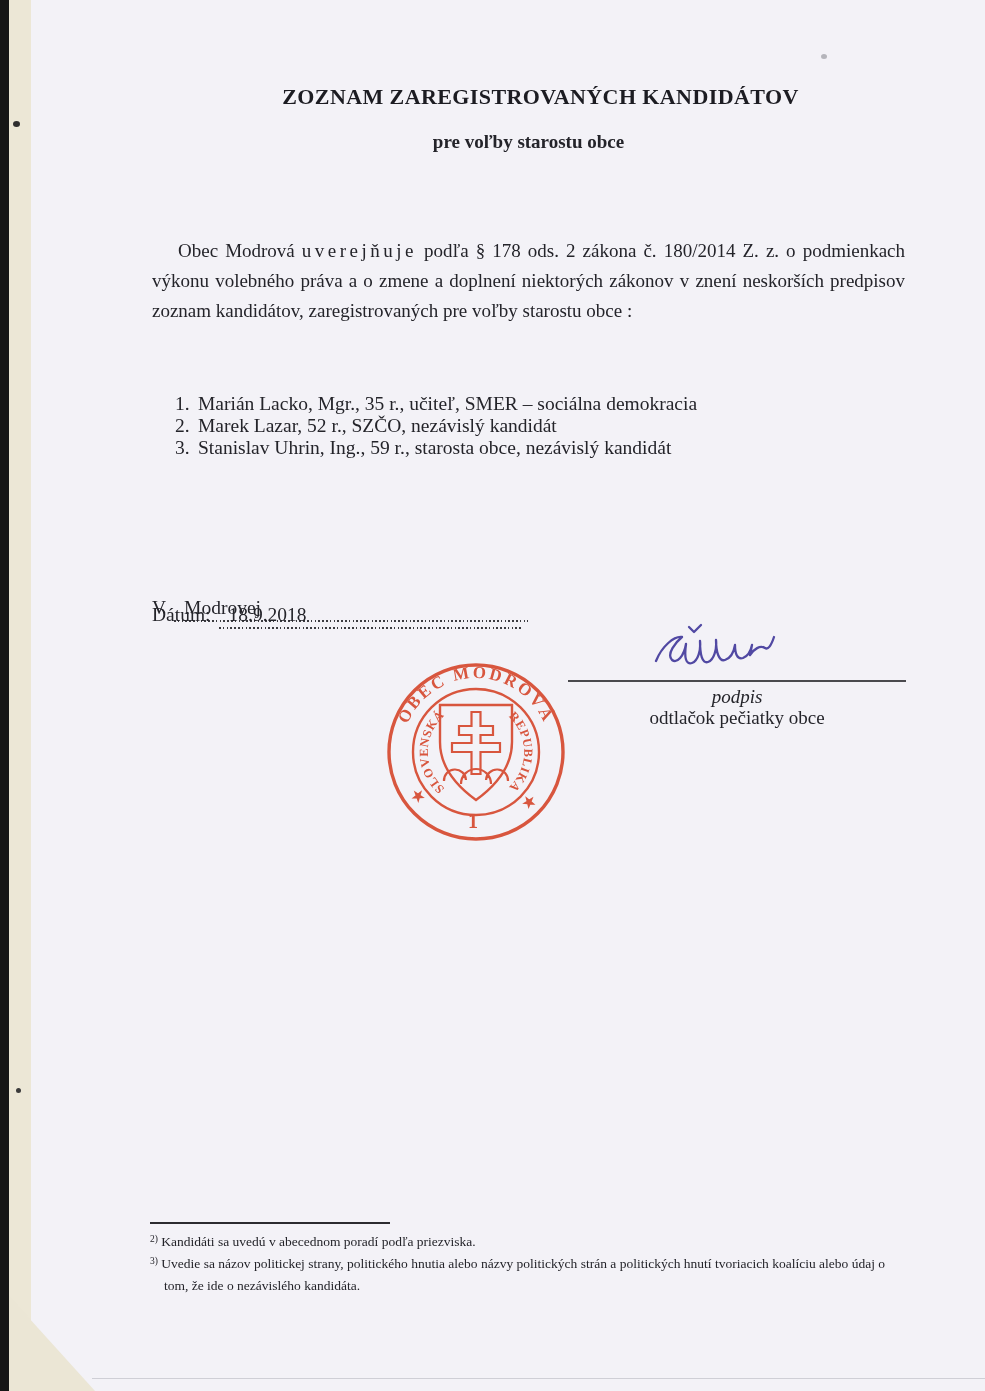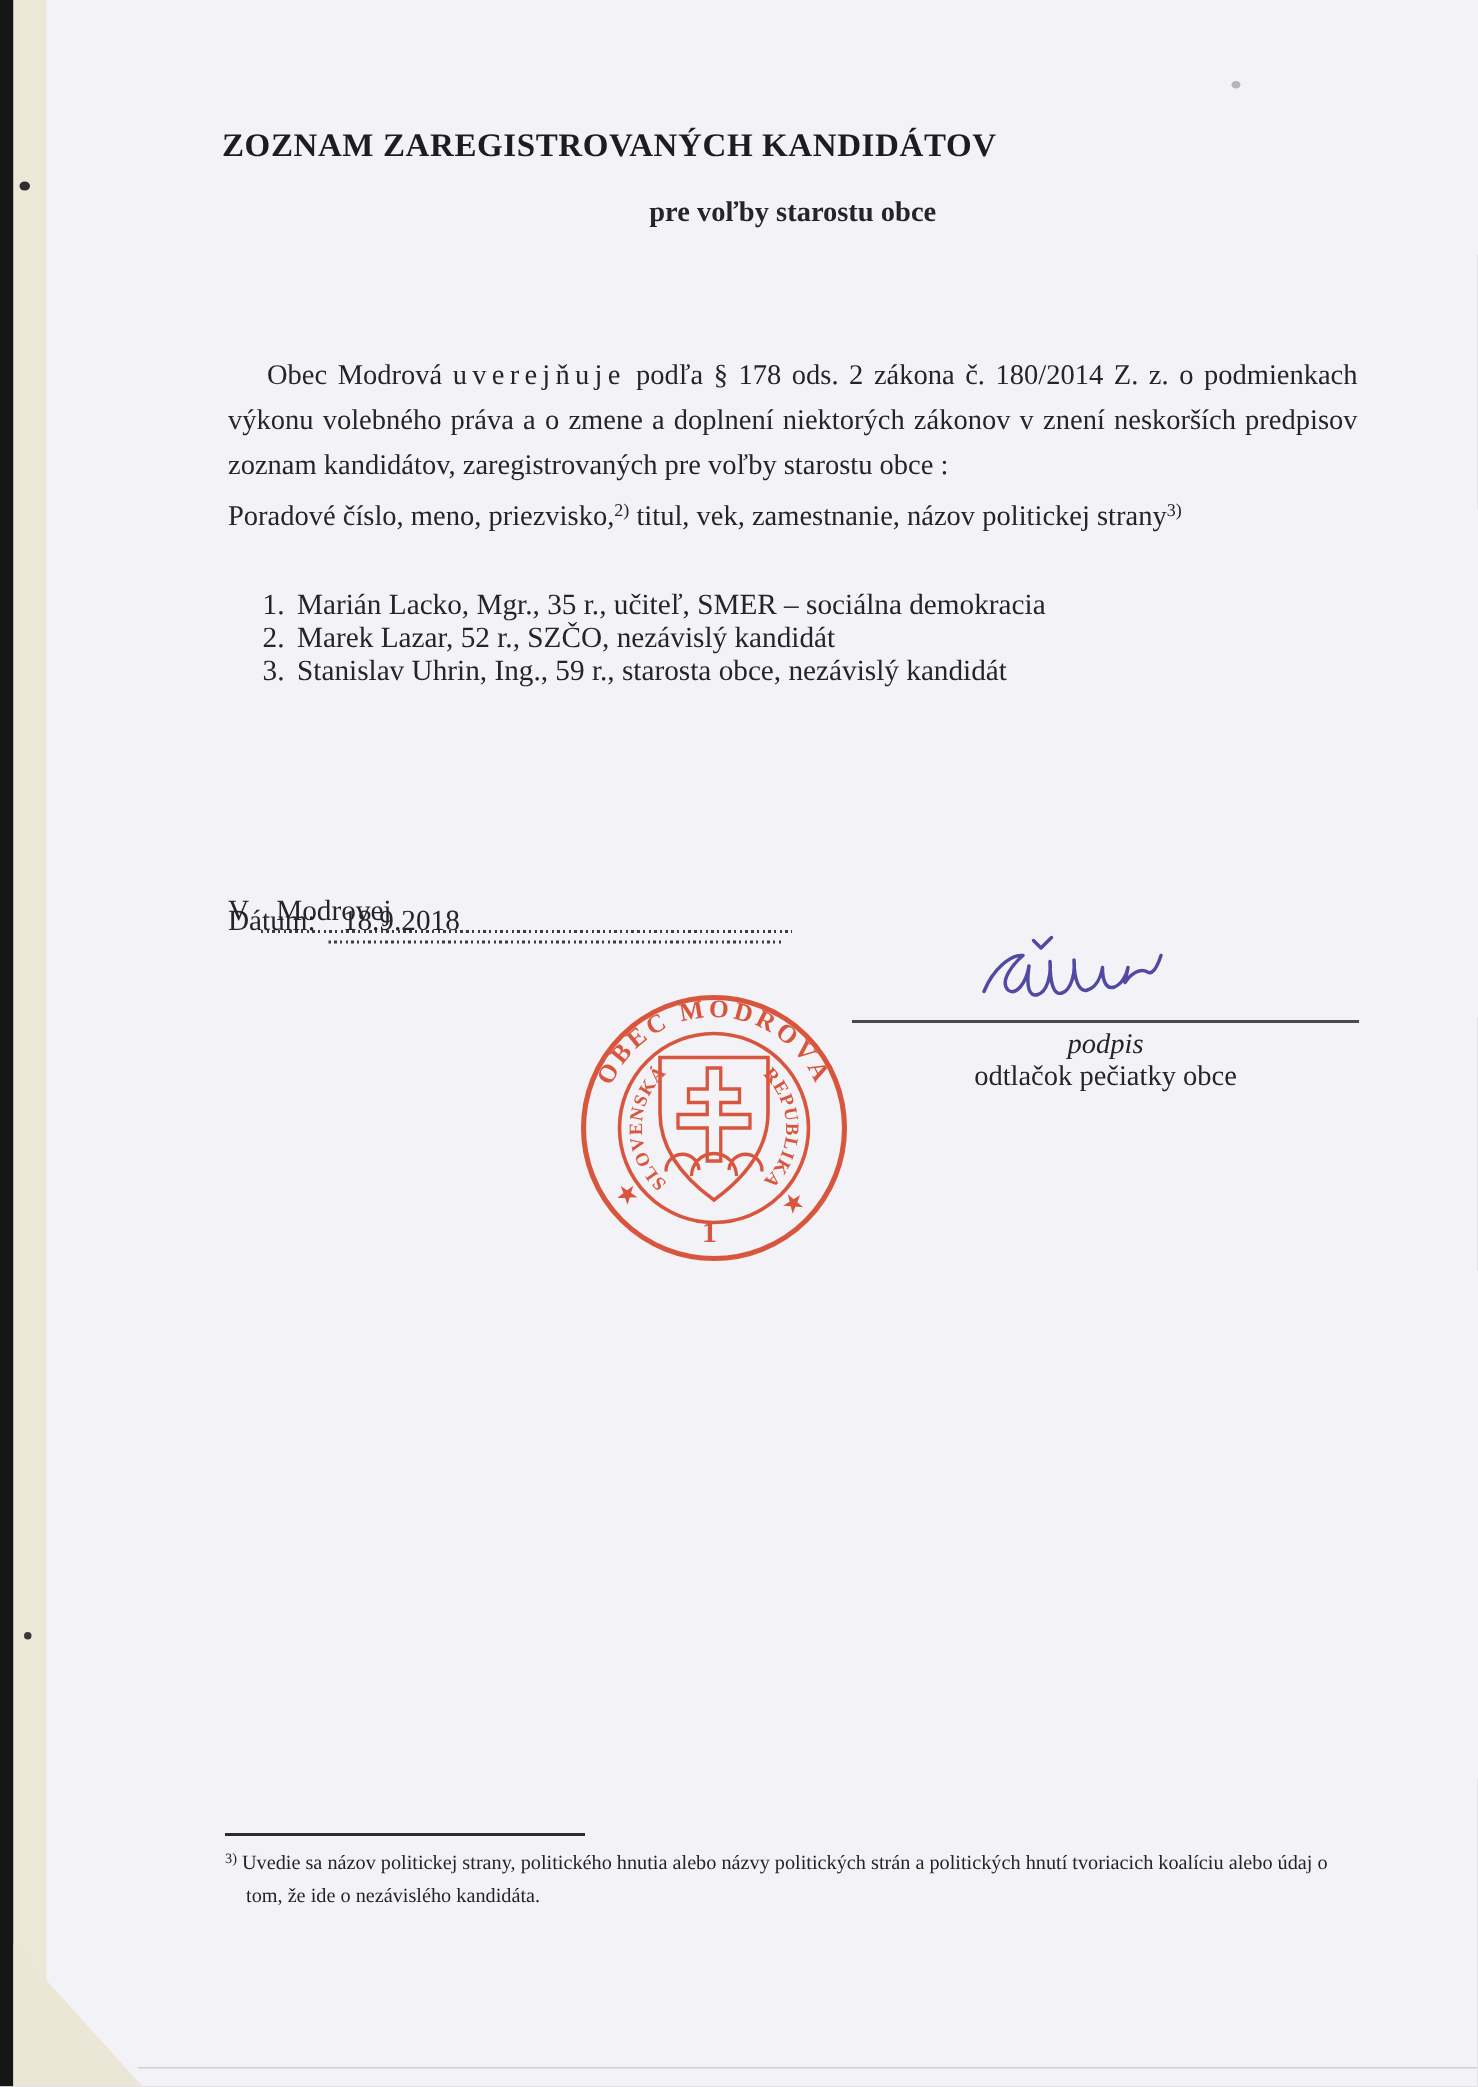--- a/index.html
+++ b/index.html
@@ -22,21 +22,21 @@
   .edge-cream{position:absolute;left:9px;top:0;width:22px;height:1391px;background:#ece7d6;}
   .corner-cream{position:absolute;left:9px;bottom:0;width:0;height:0;
     border-bottom:95px solid #ebe6d5;border-right:86px solid transparent;}
   .bottom-edge{position:absolute;left:92px;right:0;top:1378px;height:1px;background:#cfcfd6;}
   .speck{position:absolute;border-radius:50%;}
   .speck.s1{left:821px;top:54px;width:6px;height:5px;background:#b5b5bb;}
   .speck.s2{left:13px;top:121px;width:7px;height:6px;background:#2e2e2e;}
   .speck.s3{left:16px;top:1088px;width:5px;height:5px;background:#3a3a3a;}
 
   
-  .title{position:absolute;left:148px;width:753px;top:84px;
+  .title{position:absolute;left:164px;width:753px;top:84px;text-align:center;
     font-size:22px;font-weight:bold;letter-spacing:.4px;color:#1c1c22;}
   .subtitle{position:absolute;left:152px;width:753px;top:131px;text-align:center;
     font-size:19px;font-weight:bold;}
   .loc-line{position:absolute;left:152px;width:753px;top:167px;text-align:center;font-size:19px;}
 
   
   .intro{position:absolute;left:152px;top:236px;width:753px;
     font-size:19px;line-height:30px;text-align:justify;text-indent:26px;}
   .intro .spaced{letter-spacing:3.5px;}
   .note-line{position:absolute;left:152px;top:334px;width:800px;font-size:19px;white-space:nowrap;}
@@ -84,21 +84,20 @@
   <div class="bottom-edge"></div>
   <div class="speck s1"></div>
   <div class="speck s2"></div>
   <div class="speck s3"></div>
 
   <div class="title">ZOZNAM ZAREGISTROVANÝCH KANDIDÁTOV</div>
   <div class="subtitle">pre voľby starostu obce</div>
 
   <div class="intro"><span>Obec Modrová</span> <span class="spaced">uverejňuje</span> <span>podľa § 178 ods. 2 zákona č. 180/2014 Z. z. o podmienkach výkonu volebného práva a o zmene a doplnení niektorých zákonov v znení neskorších predpisov zoznam kandidátov, zaregistrovaných pre voľby starostu obce :</span></div>
 
-  <div class="note-line"><span>Poradové číslo, meno, priezvisko,</span><sup class="inline-sup">2)</sup> <span>titul, vek, zamestnanie, názov politickej strany</span><sup class="inline-sup">3)</sup></div>
 
   <div class="cand-list">
     <div class="cand-row">
       <span class="cand-num">1.</span>
       <span class="cand-text">Marián Lacko, Mgr., 35 r., učiteľ, SMER – sociálna demokracia</span>
     </div>
     <div class="cand-row">
       <span class="cand-num">2.</span>
       <span class="cand-text">Marek Lazar, 52 r., SZČO, nezávislý kandidát</span>
     </div>
@@ -166,16 +165,17 @@
     <text font-size="12.5" letter-spacing="0.6" text-anchor="middle">
       <textPath href="#arcRight" startOffset="50%">REPUBLIKA</textPath>
     </text>
     <text x="42" y="149" font-size="15" text-anchor="middle" transform="rotate(-38 42 144)">★</text>
     <text x="153" y="155" font-size="15" text-anchor="middle" transform="rotate(40 153 150)">★</text>
     <text x="97" y="176" font-size="20" text-anchor="middle">1</text>
   </svg>
 
   <div class="fn-rule"></div>
   <div class="footnotes">
+    <div class="fn"><sup>2)</sup> <span>Kandidáti sa uvedú v abecednom poradí podľa priezviska.</span></div>
     <div class="fn"><sup>3)</sup> <span>Uvedie sa názov politickej strany, politického hnutia alebo názvy politických strán a politických hnutí tvoriacich koalíciu alebo údaj o tom, že ide o nezávislého kandidáta.</span></div>
   </div>
 
 </div>
 
 </body></html>

